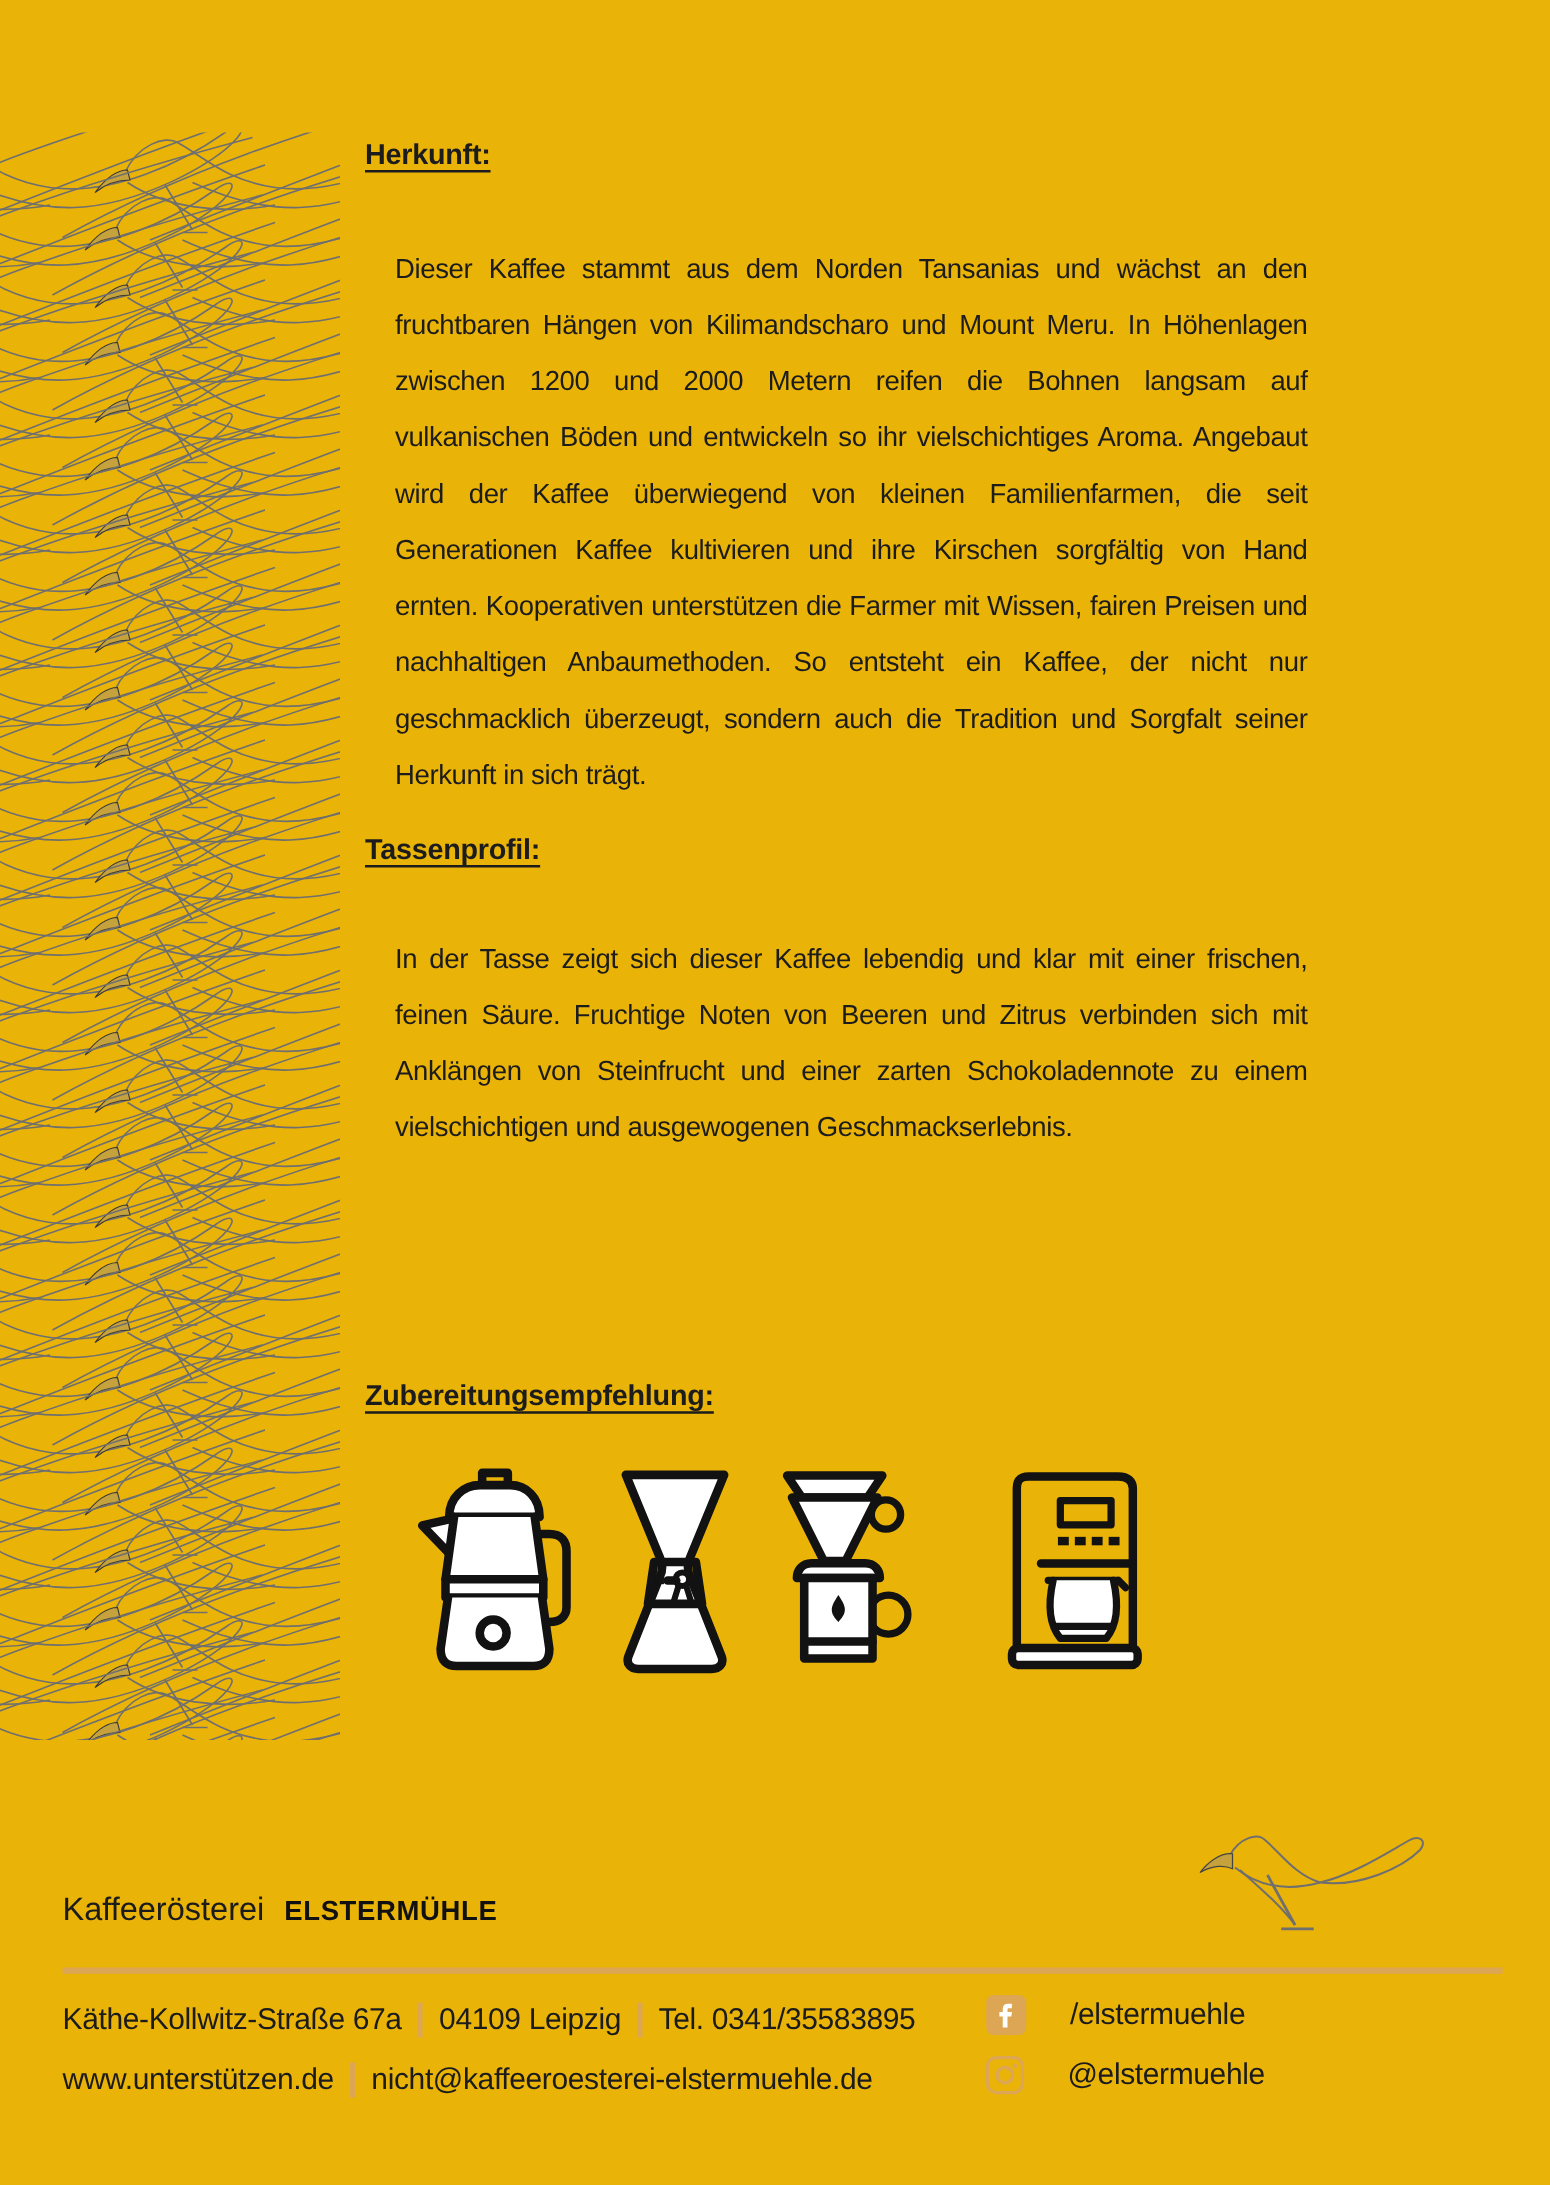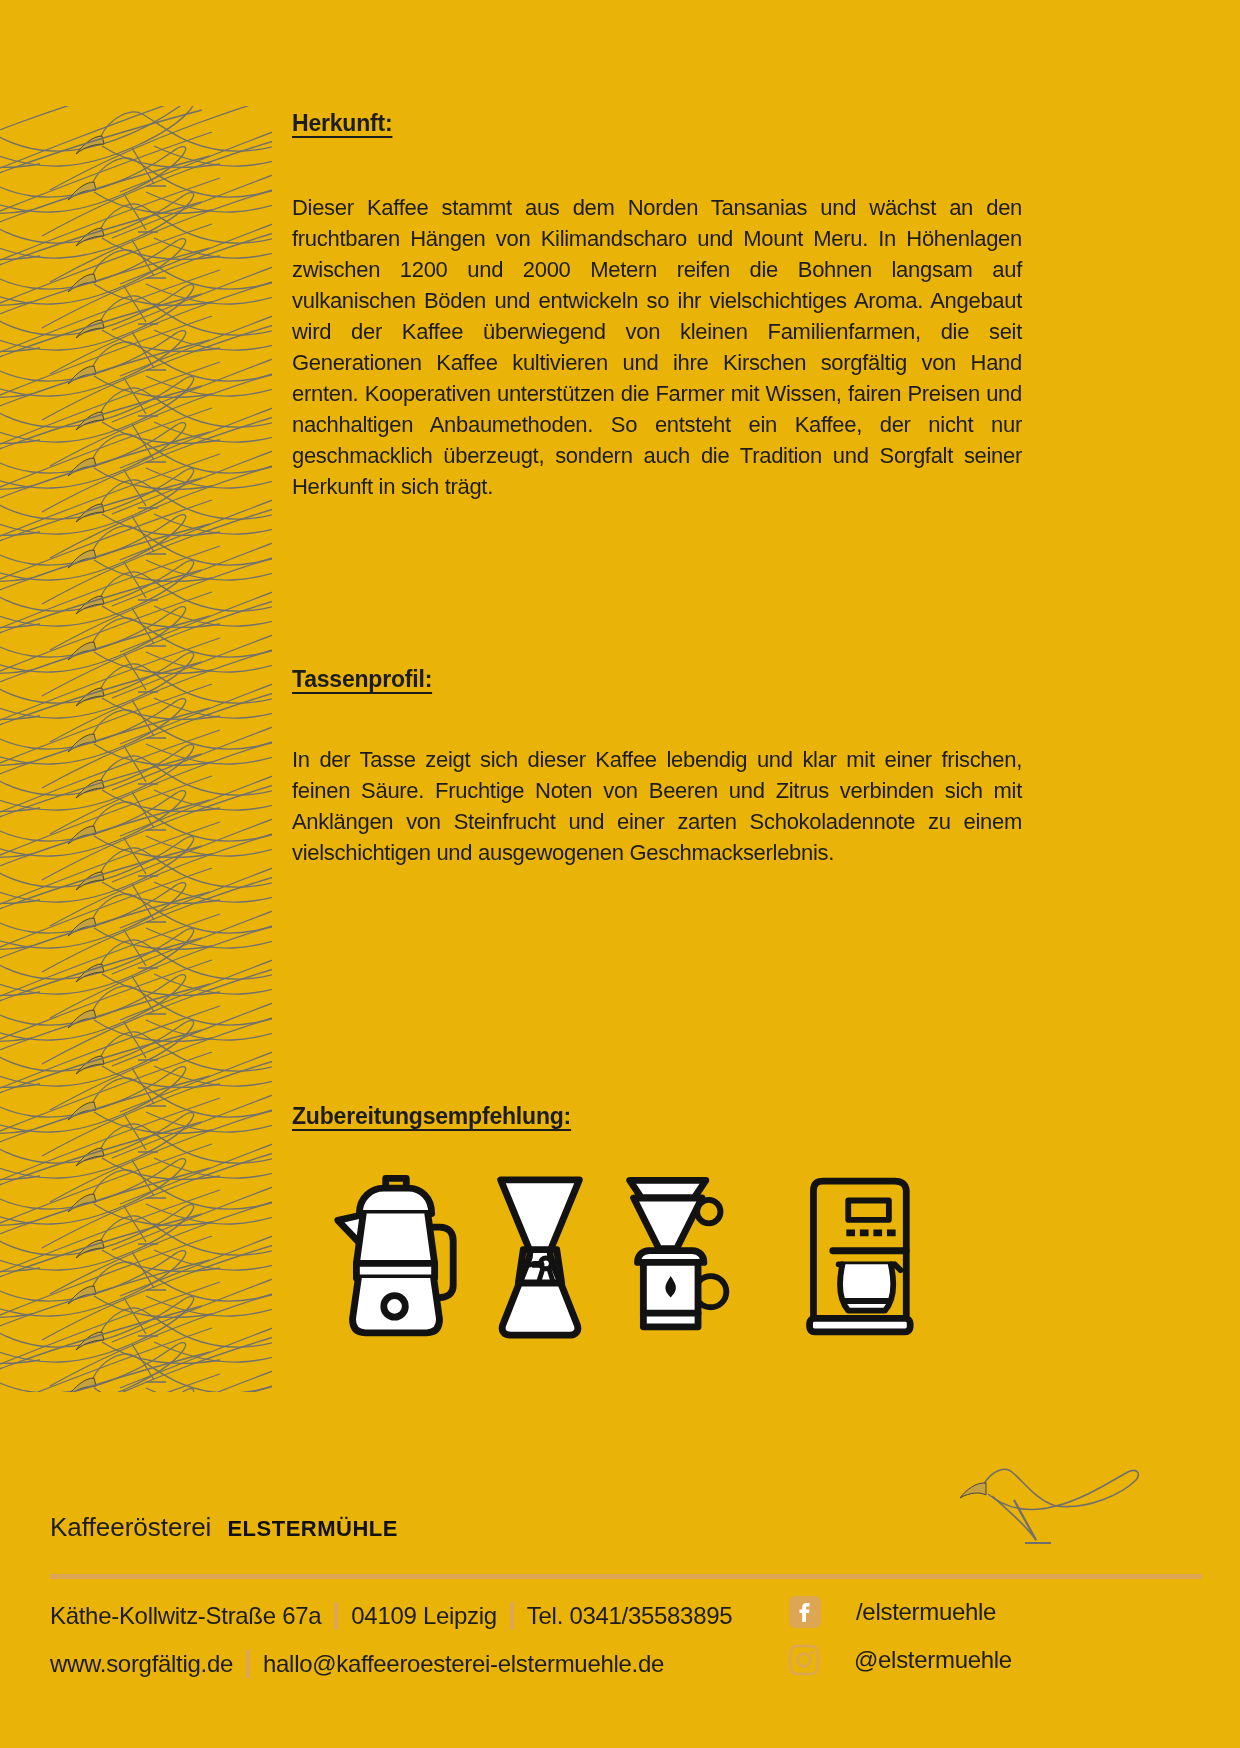--- a/index.html
+++ b/index.html
@@ -11,22 +11,22 @@
   .pattern-wrap{position:absolute;left:0;top:106px;width:272px;height:1286px;}
   .pattern-wrap svg{display:block;}
 
   
   .txtblock{position:absolute;left:292px;width:730px;}
   .doc-heading{
     font-size:23px;font-weight:600;letter-spacing:-0.2px;
     text-decoration:underline;text-decoration-thickness:1.5px;text-underline-offset:5px;
   }
   .doc-para{
-    font-size:22px;line-height:31px;letter-spacing:-0.3px;
-    text-align:justify;text-justify:inter-word;
+    font-size:22px;line-height:45px;letter-spacing:-0.3px;
+    text-align:justify;text-justify:inter-word;margin-left:24px;
   }
 
   
   .brew-row{position:absolute;left:330px;top:1172px;display:flex;align-items:flex-end;}
   .brew-icon{display:block;}
   .brew-icon + .brew-icon{margin-left:28px;}
   .brew-icon.machine{margin-left:58px;}
   .brew-icon svg{display:block;}
 
   
@@ -209,23 +209,23 @@
 
   <div class="footer-line l1">
     <span>Käthe-Kollwitz-Straße 67a</span>
     <span class="sep"></span>
     <span>04109 Leipzig</span>
     <span class="sep"></span>
     <span>Tel. 0341/35583895</span>
   </div>
 
   <div class="footer-line l2">
-    <span>www.sorgfältig.de</span>
+    <span>www.unterstützen.de</span>
     <span class="sep"></span>
-    <span>hallo@kaffeeroesterei-elstermuehle.de</span>
+    <span>nicht@kaffeeroesterei-elstermuehle.de</span>
   </div>
 
   <div class="social s1">
     <span>
       <svg width="34" height="34" viewBox="0 0 34 34" xmlns="http://www.w3.org/2000/svg">
         <rect x="1" y="1" width="32" height="32" rx="6" fill="#dca654"></rect>
         <path d="M21.5,8 h-3 c-2.8,0 -4.3,1.5 -4.3,4.2 v2.3 h-2.7 v3.6 h2.7 V27 h3.8 v-8.9 h3 l0.6,-3.6 h-3.6 v-1.8 c0,-0.9 0.4,-1.2 1.3,-1.2 h2.2 z" fill="#ffffff"></path>
       </svg>
     </span>
     <span>/elstermuehle</span>

